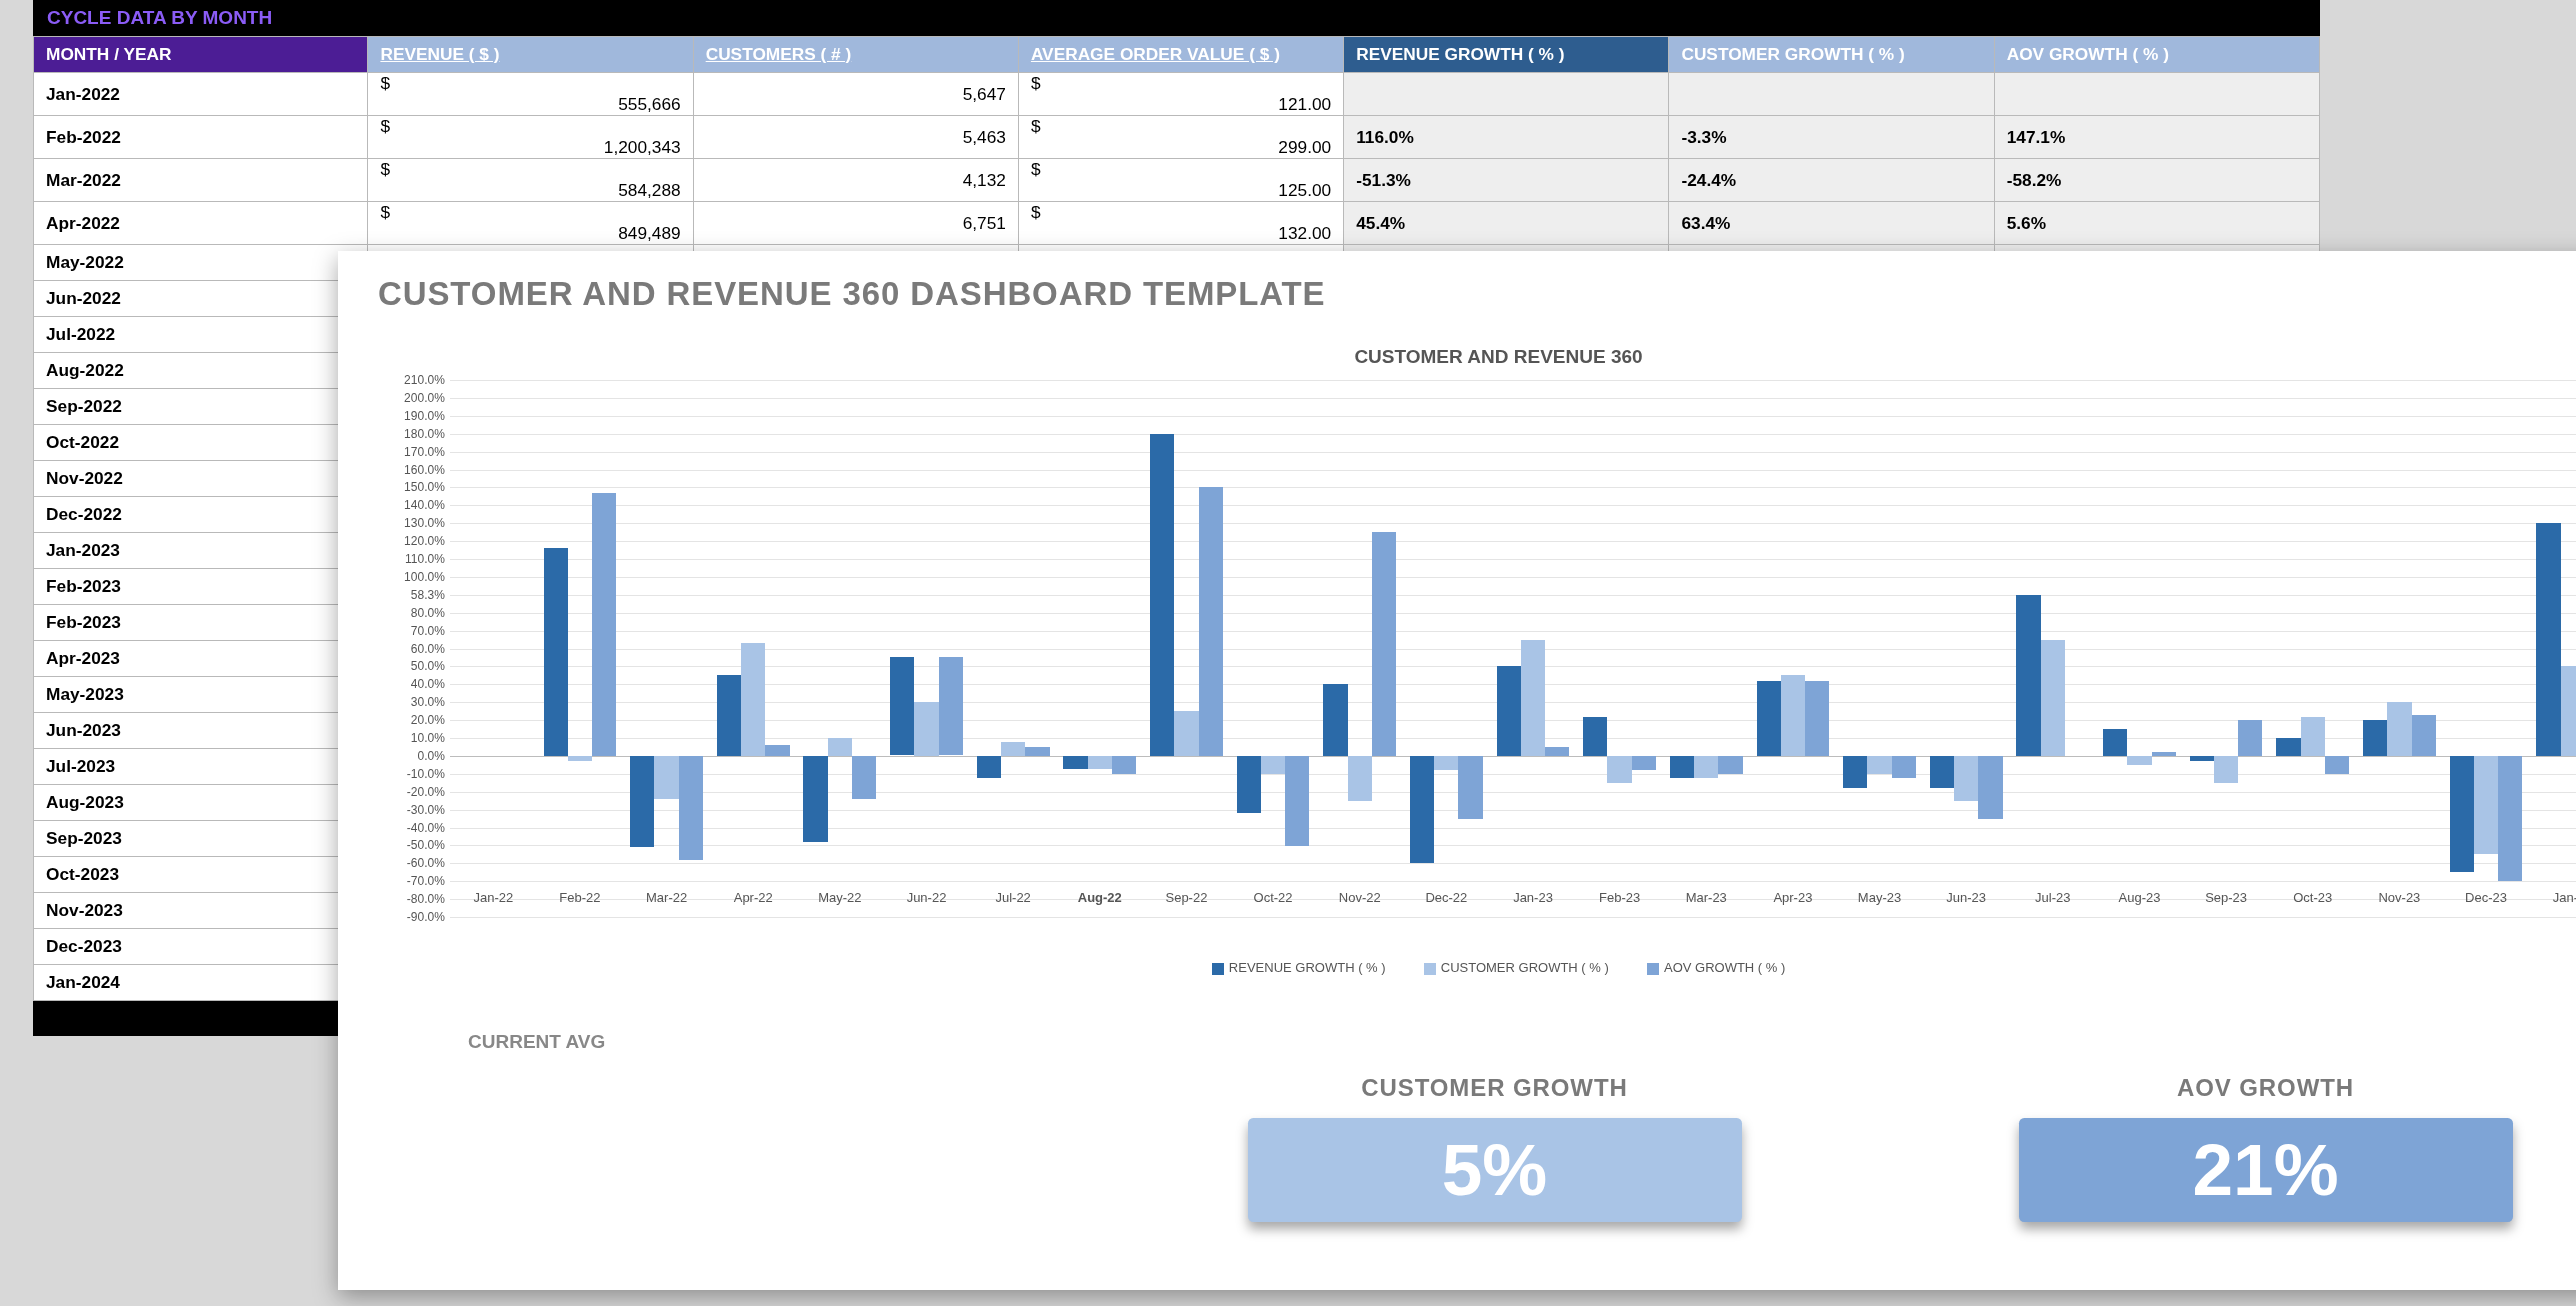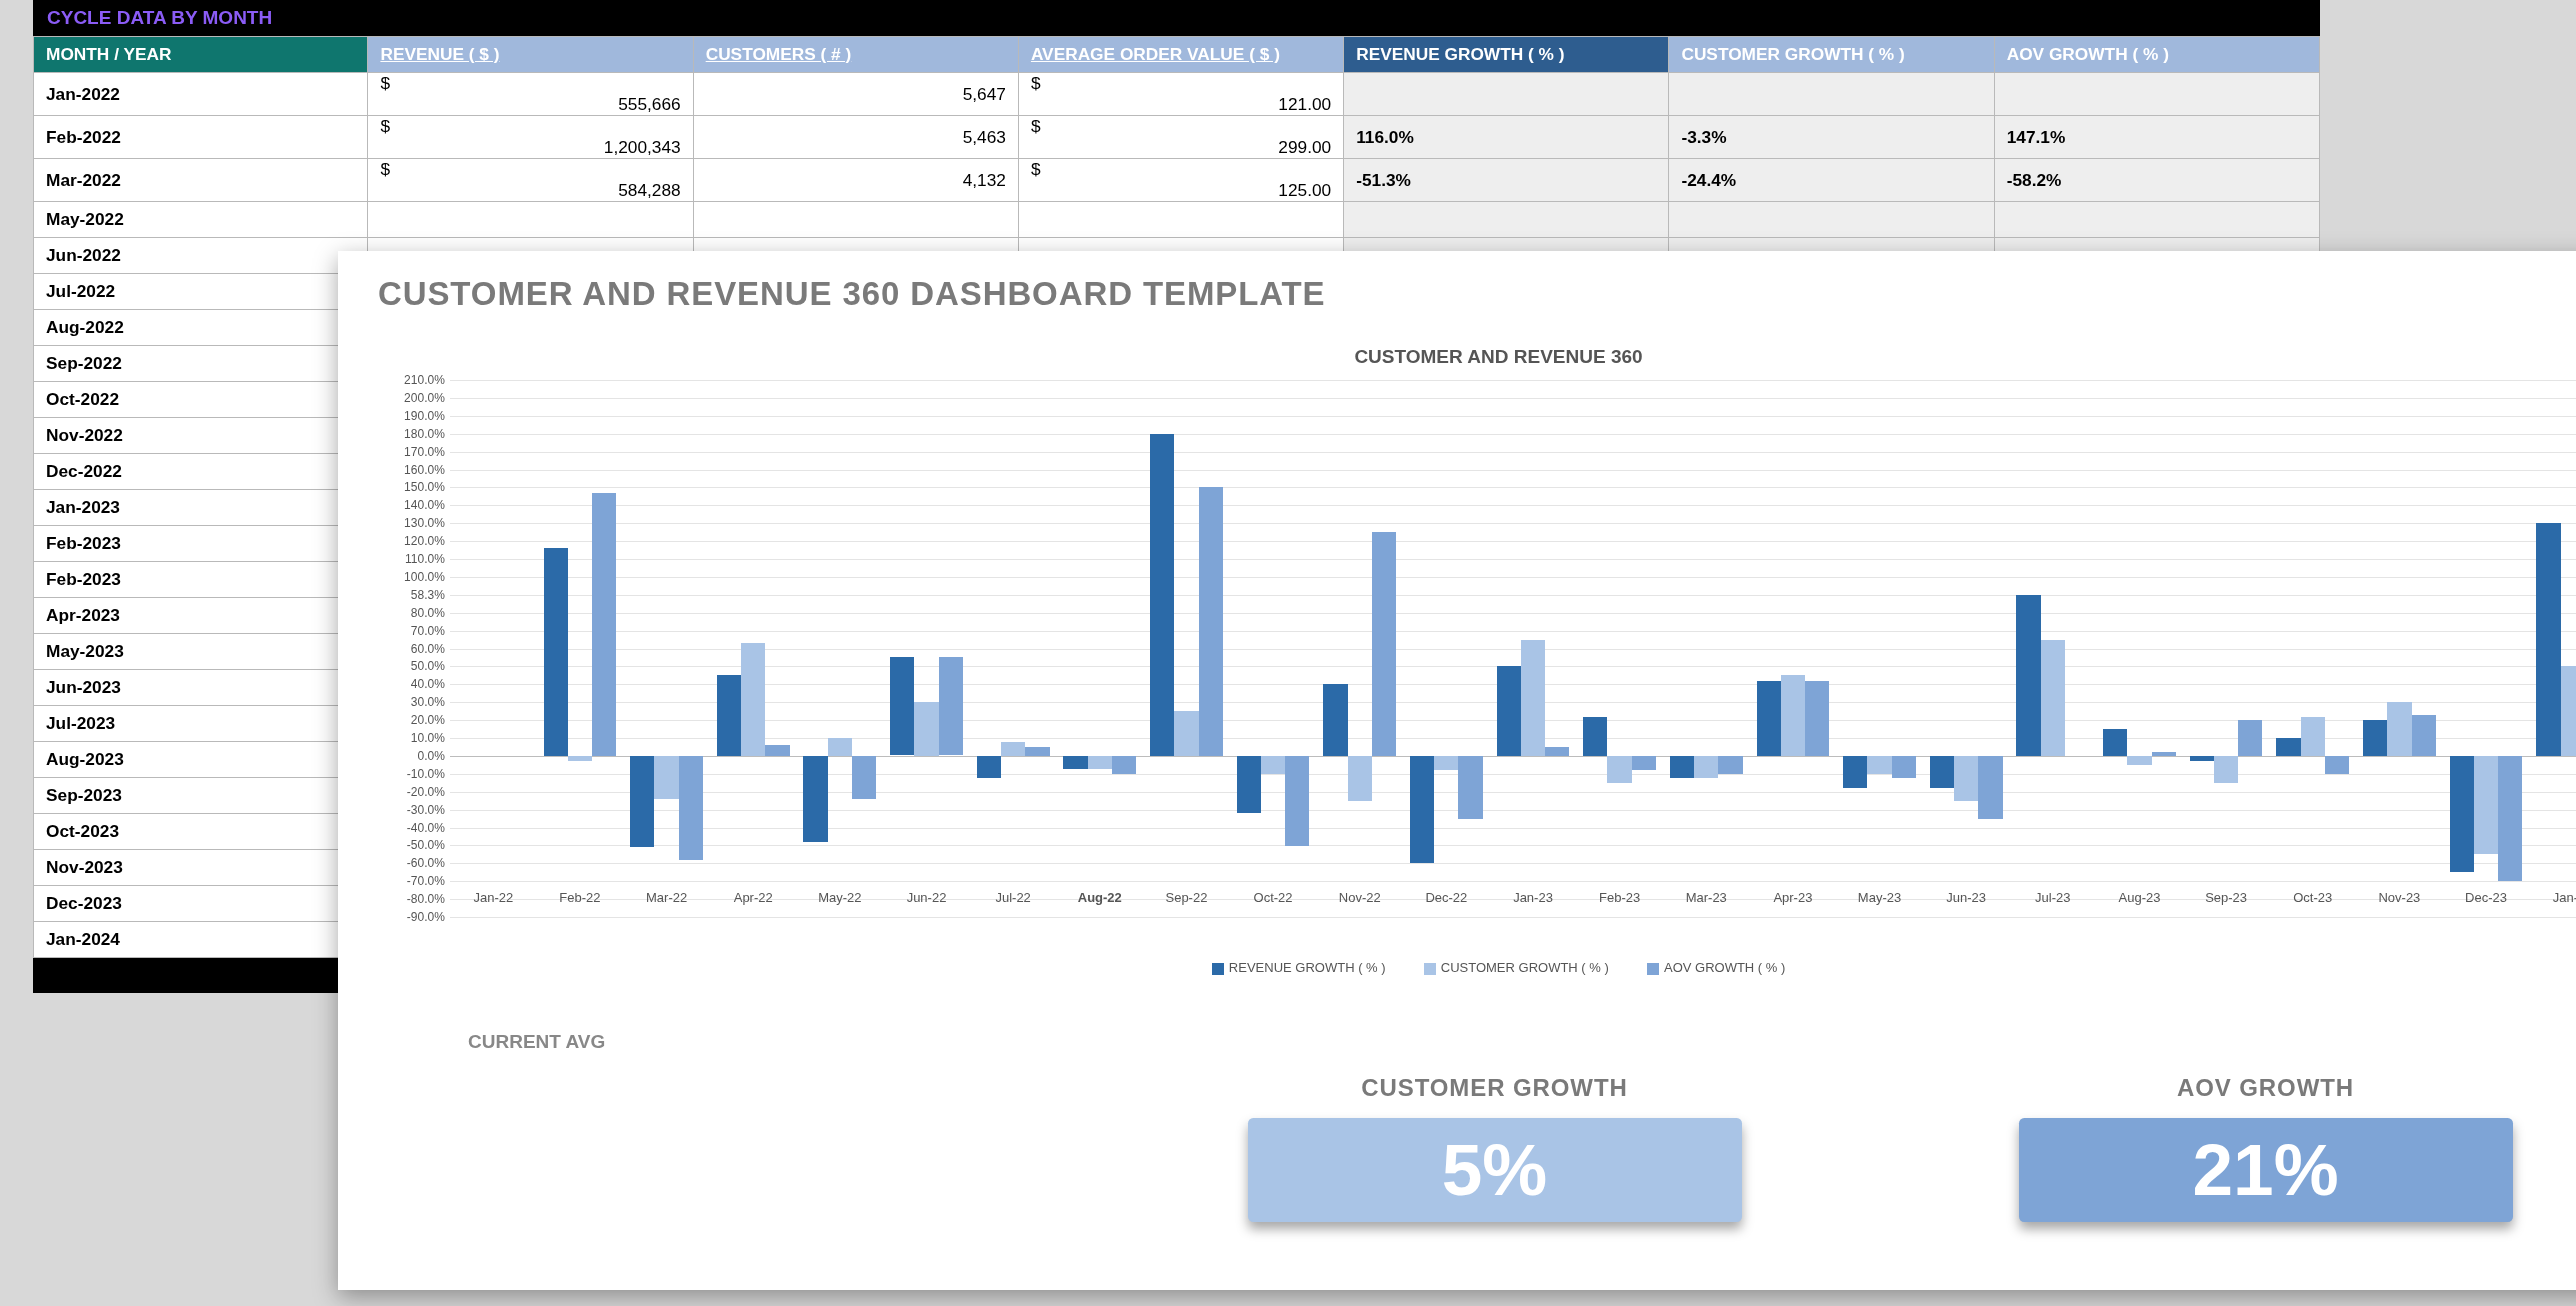--- a/index.html
+++ b/index.html
@@ -2,21 +2,21 @@
 <html style="font-size:14px"><head>
 <meta charset="utf-8">
 <style>
   html,body{margin:0;padding:0;font-family:Arial,Helvetica,sans-serif;background:#d8d8d8;}
   .canvas{width:2576px;height:1306px;position:relative;transform-origin:top left;}
   .sheet{position:absolute;left:33px;top:0;width:2287px;background:#fff;}
   .sect-hdr{background:#000;color:#8b5cf6;font-weight:bold;font-size:19px;padding:7px 14px;}
   .tbl{width:100%;border-collapse:collapse;table-layout:fixed;}
   .tbl th,.tbl td{border:0.9px solid #b9b9b9;font-size:17.3px;height:35px;padding:0 12px;white-space:nowrap;overflow:hidden;}
   .tbl th{color:#fff;text-align:left;font-weight:bold;}
-  .th0{background:#0f766e;}
+  .th0{background:#4c1d95;}
   .th1,.th2,.th3{background:#a0b8dc;text-decoration:underline;}
   .th4{background:#2e5d8f;}
   .th5,.th6{background:#a0b8dc;}
   .c-month{font-weight:bold;}
   .c-sym{text-align:left;width:21px;display:inline-block;}
   .c-num{text-align:right;display:block;}
   .c-grow{background:#eee;font-weight:bold;}
   .sect-foot{background:#000;height:35px;}
   .blank-strip{position:absolute;left:33px;top:1135px;width:2287px;height:243px;background:#d8d8d8;}
   .dash{position:absolute;left:338px;top:251px;width:2313px;height:1039px;background:#fff;box-shadow:0 7px 22.5px rgba(0,0,0,.35);}
@@ -101,20 +101,31 @@
           <tr>
             <td class="c-month">Mar-2022</td>
             <td><span class="c-sym">$</span><span class="c-num">584,288</span></td>
             <td>
               <span class="c-num">4,132</span>
             </td>
             <td><span class="c-sym">$</span><span class="c-num">125.00</span></td>
             <td class="c-grow">-51.3%</td>
             <td class="c-grow">-24.4%</td>
             <td class="c-grow">-58.2%</td>
+          </tr>
+          <tr>
+            <td class="c-month">Apr-2022</td>
+            <td><span class="c-sym">$</span><span class="c-num">849,489</span></td>
+            <td>
+              <span class="c-num">6,751</span>
+            </td>
+            <td><span class="c-sym">$</span><span class="c-num">132.00</span></td>
+            <td class="c-grow">45.4%</td>
+            <td class="c-grow">63.4%</td>
+            <td class="c-grow">5.6%</td>
           </tr>
           <tr>
             <td class="c-month">May-2022</td>
             <td></td>
             <td></td>
             <td></td>
             <td class="c-grow"></td>
             <td class="c-grow"></td>
             <td class="c-grow"></td>
           </tr>

